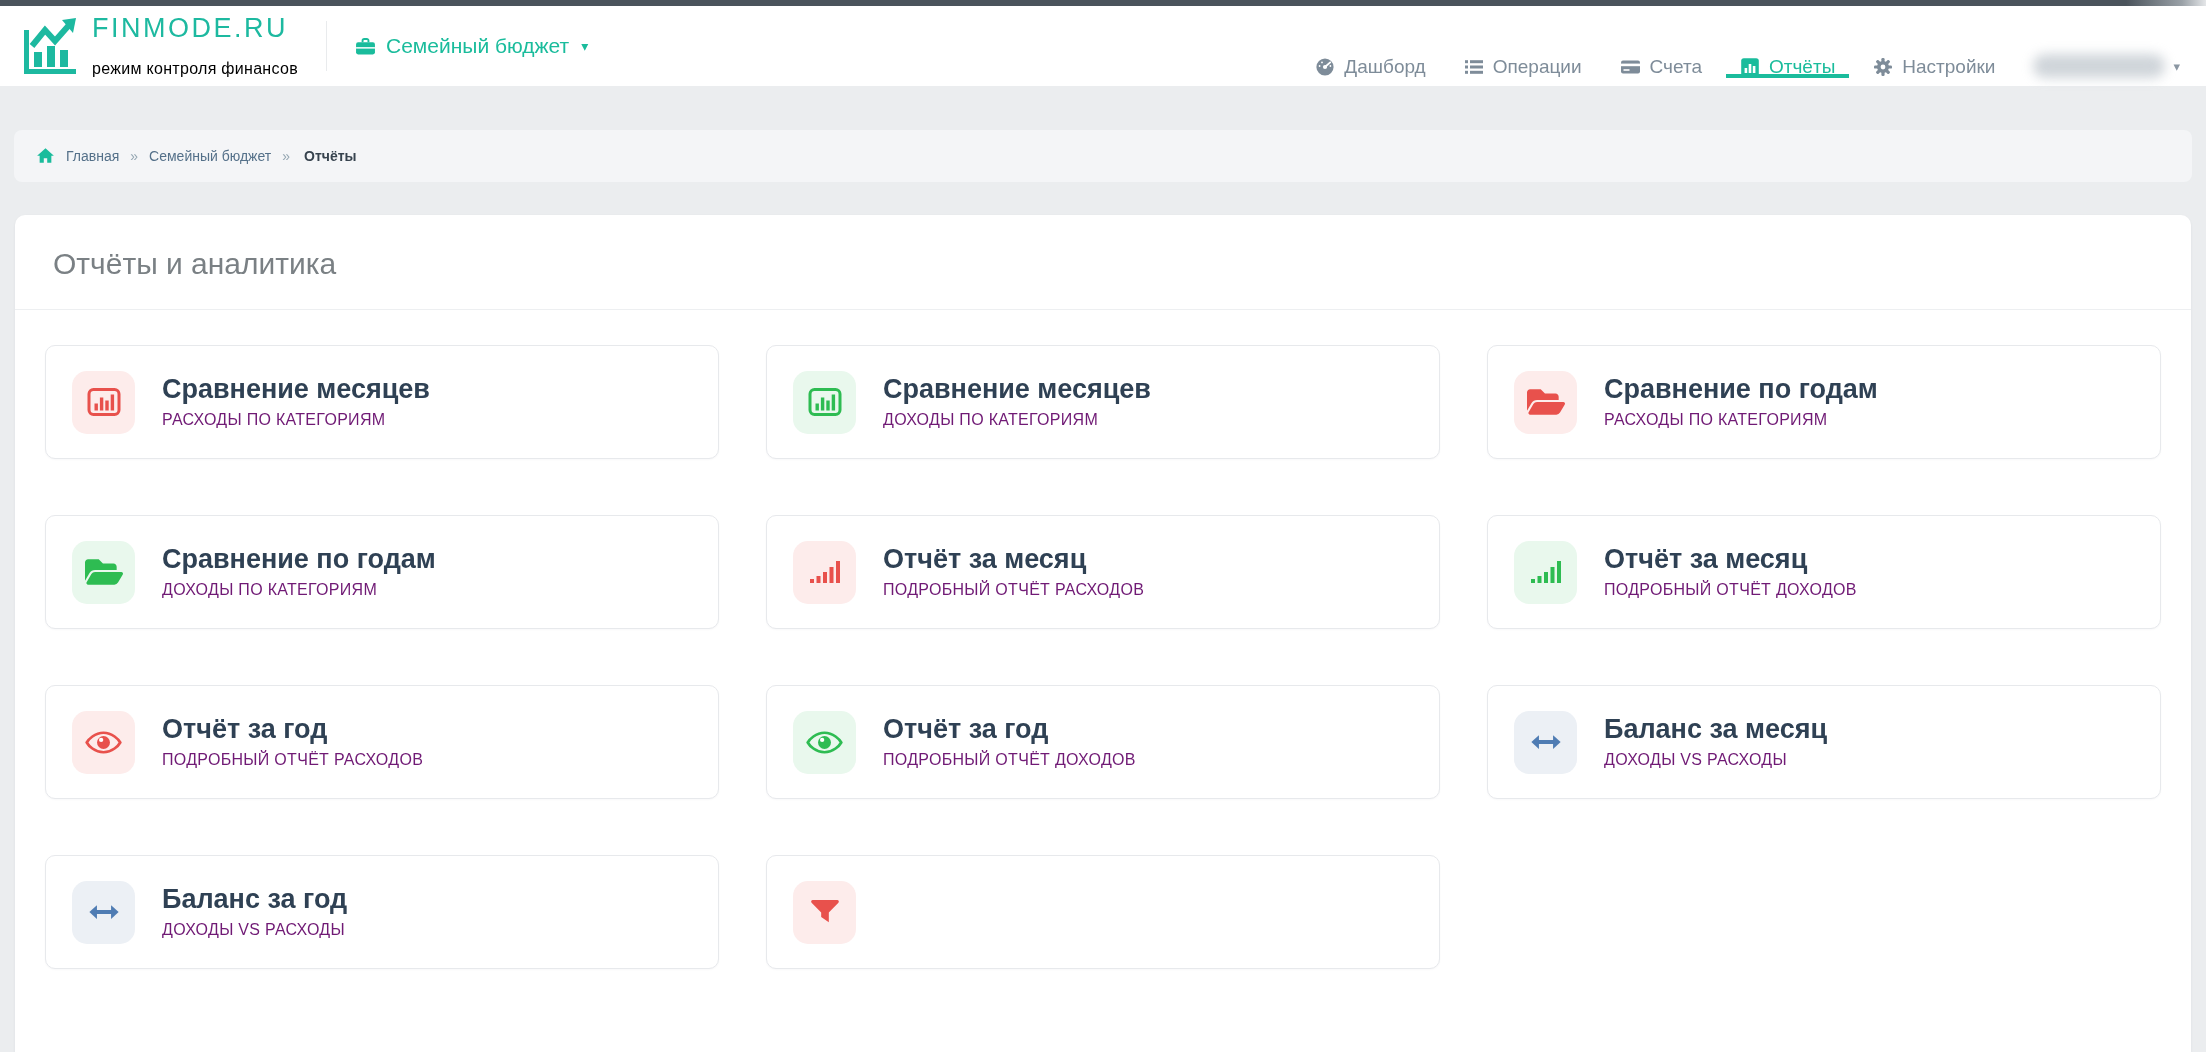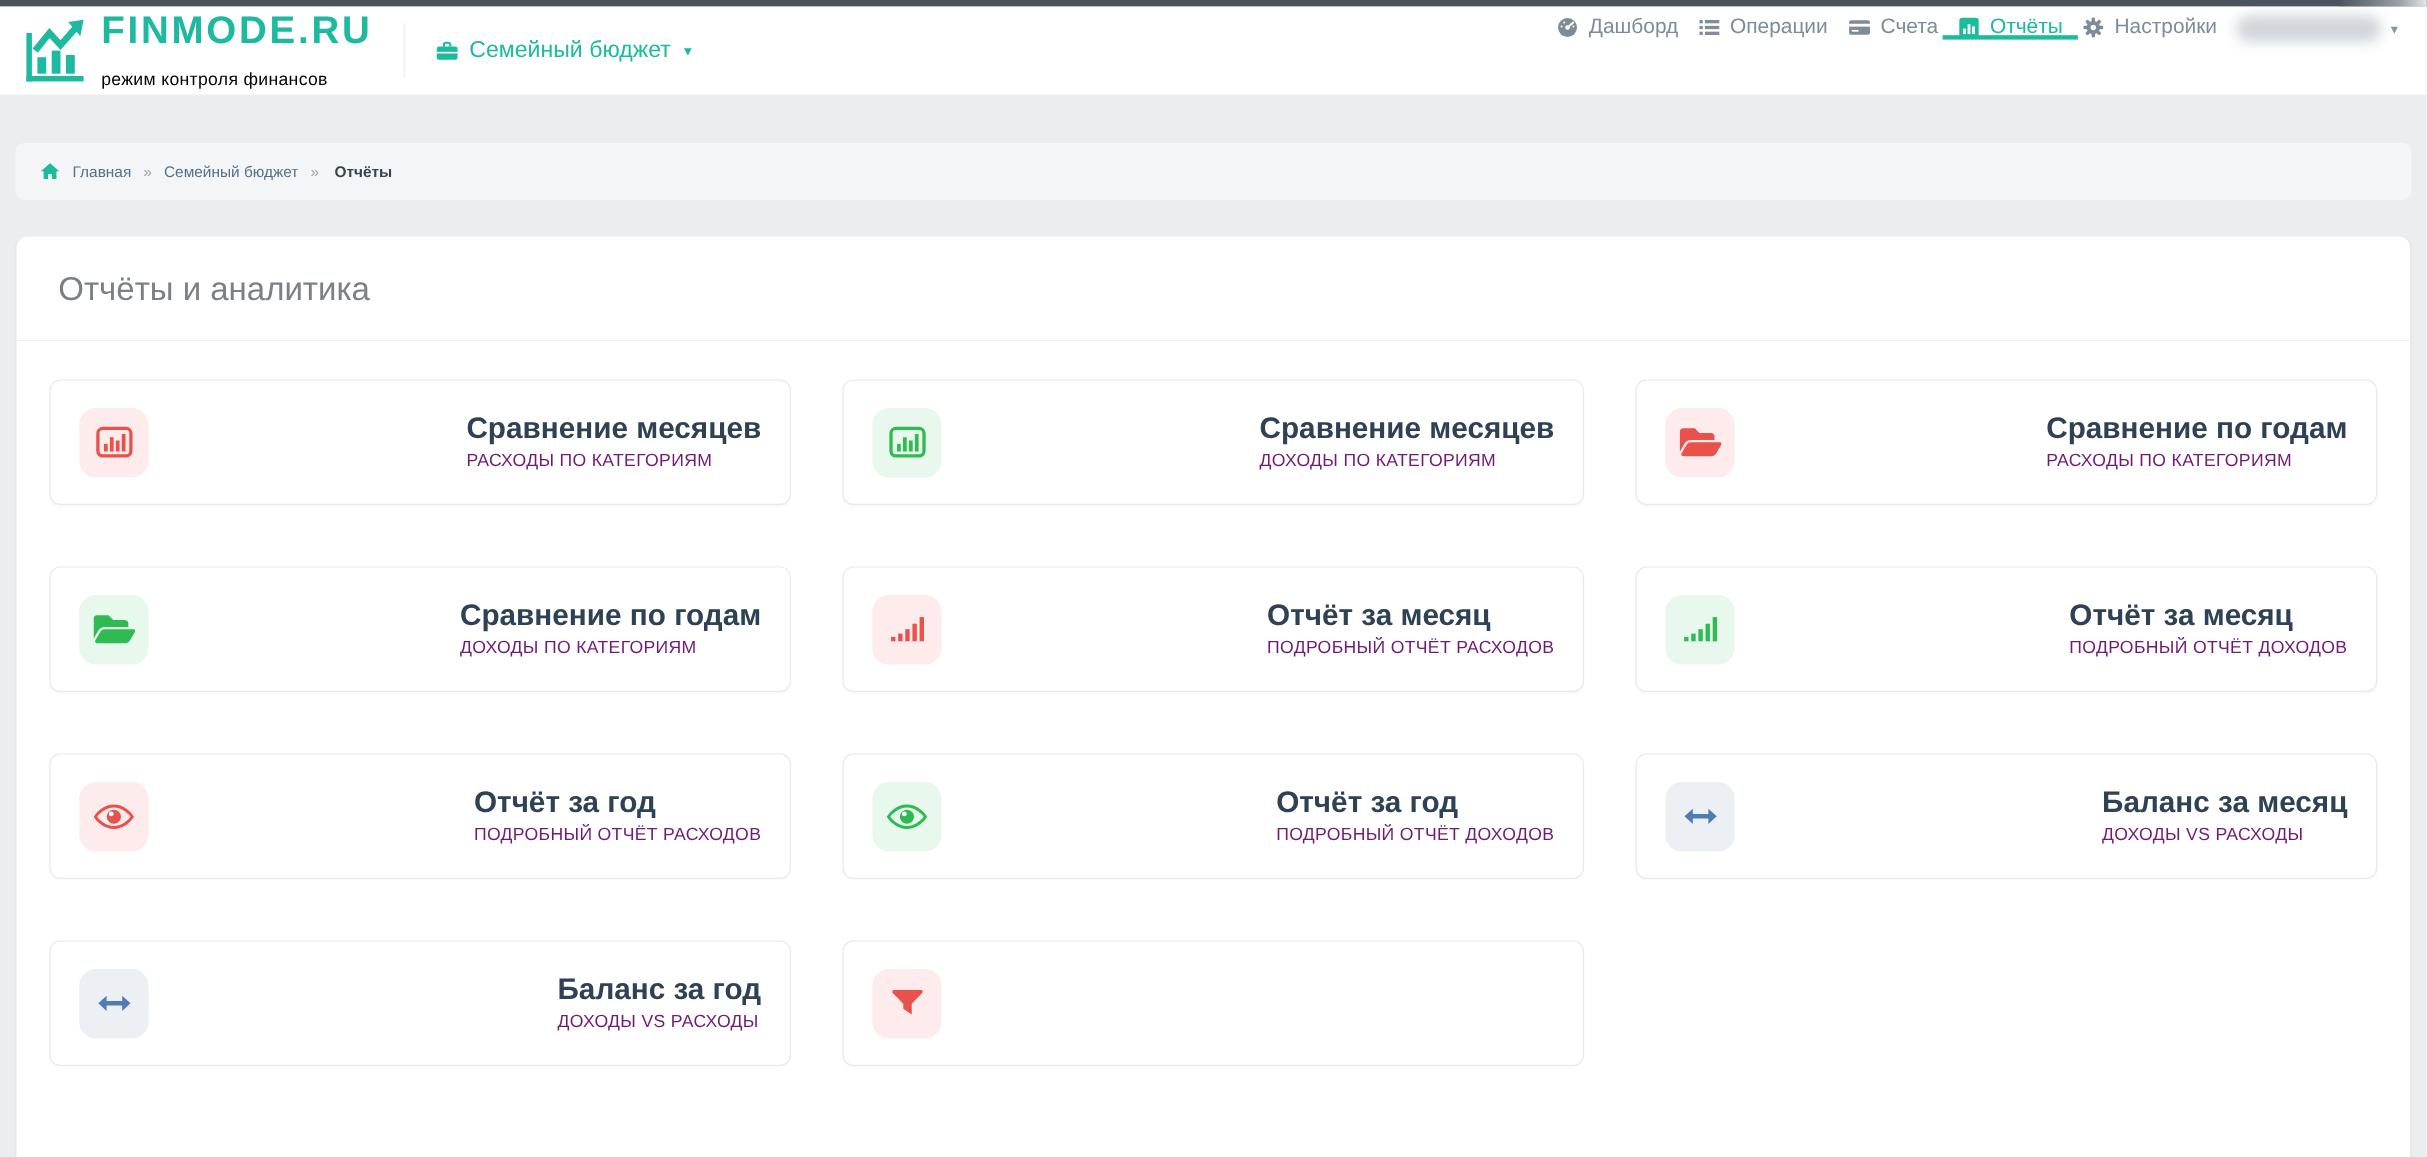--- a/index.html
+++ b/index.html
@@ -13,27 +13,27 @@
   
   .top-strip { height:6px; background:#4b545c; position:relative; width:100%; }
   .top-strip .strip-highlight { position:absolute; right:0; top:0; width:80px; height:6px;
     background:linear-gradient(90deg,#4b545c 0%, #9aa1a7 70%, #e4e6e8 100%); }
 
   
   header { background:#ffffff; height:80px; display:flex; align-items:center; padding:0 26px 0 18px; position:relative; }
   .logo-wrap { display:flex; align-items:center; gap:12px; cursor:pointer; }
   .logo-icon svg { display:block; }
   .logo-text { display:flex; flex-direction:column; line-height:1.05; }
-  .logo-title { font-size:35px; letter-spacing:2.5px; color:#1db9a0; font-weight:700; }
+  .logo-title { font-size:27px; letter-spacing:2.5px; color:#1db9a0; font-weight:400; }
   .logo-sub { font-size:16px; color:#000000; margin-top:19px; letter-spacing:0.3px; }
   .header-divider { width:1px; height:50px; background:#e9ebed; margin:0 28px; }
   .budget-select { display:flex; align-items:center; gap:10px; color:#1abc9c; font-size:21px; cursor:pointer; }
   .budget-select .caret { margin-left:2px; }
 
-  nav { margin-left:auto; display:flex; align-items:flex-start; gap:18px; height:64px; }
+  nav { margin-left:auto; display:flex; align-items:flex-end; gap:38px; height:64px; }
   .nav-item { display:flex; align-items:center; gap:9px; color:#7e8c99; font-size:19px; cursor:pointer; position:relative; }
   .nav-item.active { color:#1abc9c; }
   .nav-item.active::after { content:""; position:absolute; left:-14px; right:-14px; bottom:0; height:4px; background:#1abc9c; }
   .nav-item svg { flex-shrink:0; }
   .user-menu { display:flex; align-items:center; gap:8px; cursor:pointer; }
   .user-blur { width:132px; height:24px; border-radius:12px; background:#a9b3bc; filter:blur(6px); opacity:0.55; }
   .user-caret { color:#8a96a2; font-size:13px; }
 
   
   .breadcrumb {
@@ -53,21 +53,21 @@
   }
   .panel-heading { padding:32px 38px 28px; font-size:30px; font-weight:400; color:#7a8084; border-bottom:1px solid #edeff1; }
 
   .cards-grid {
     padding:35px 30px; display:grid; grid-template-columns:repeat(3, 1fr);
     column-gap:47px; row-gap:56px; align-content:start;
   }
   .report-card {
     border:1px solid #e7e9ec; border-radius:10px; background:#fff;
     height:114px; padding:0 26px; display:flex; align-items:center; gap:27px;
-    cursor:pointer; box-shadow:0 1px 2px rgba(30,40,50,0.03);justify-content:space-between;
+    cursor:pointer; box-shadow:0 1px 2px rgba(30,40,50,0.03);
   }
   .card-icon-box { width:63px; height:63px; border-radius:15px; display:flex; align-items:center; justify-content:center; flex-shrink:0; }
   .card-texts { display:flex; flex-direction:column; }
   .card-title { font-size:27px; font-weight:700; color:#2f4154; line-height:1.1; }
   .card-subtitle { font-size:16px; color:#701a75; margin-top:7px; letter-spacing:0.3px; }
 </style>
 </head>
 <body>
 
 <div class="top-strip">

